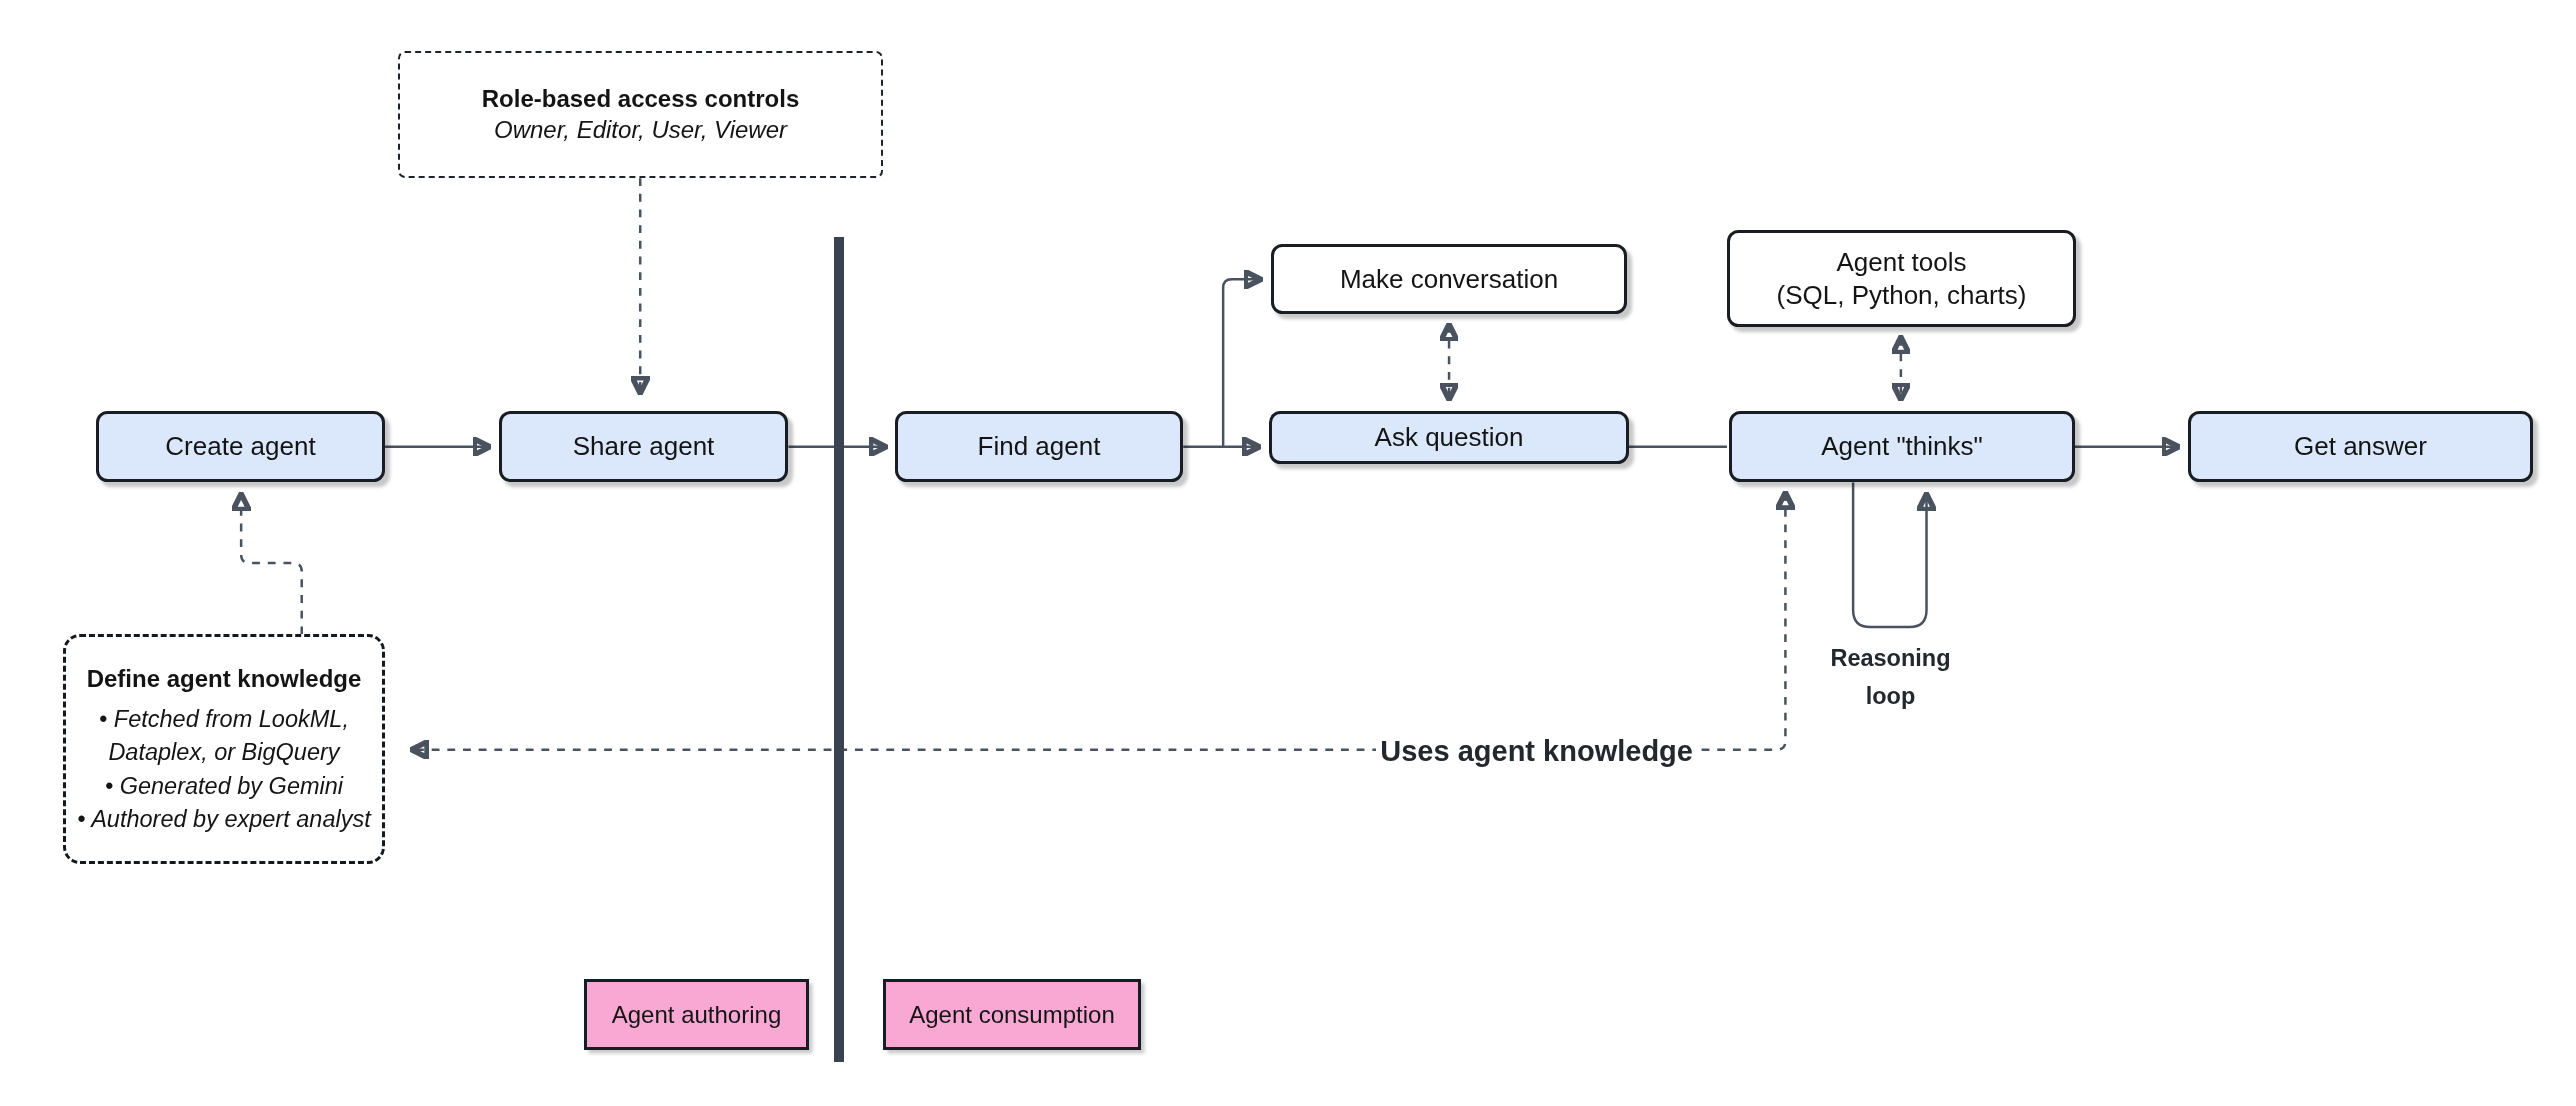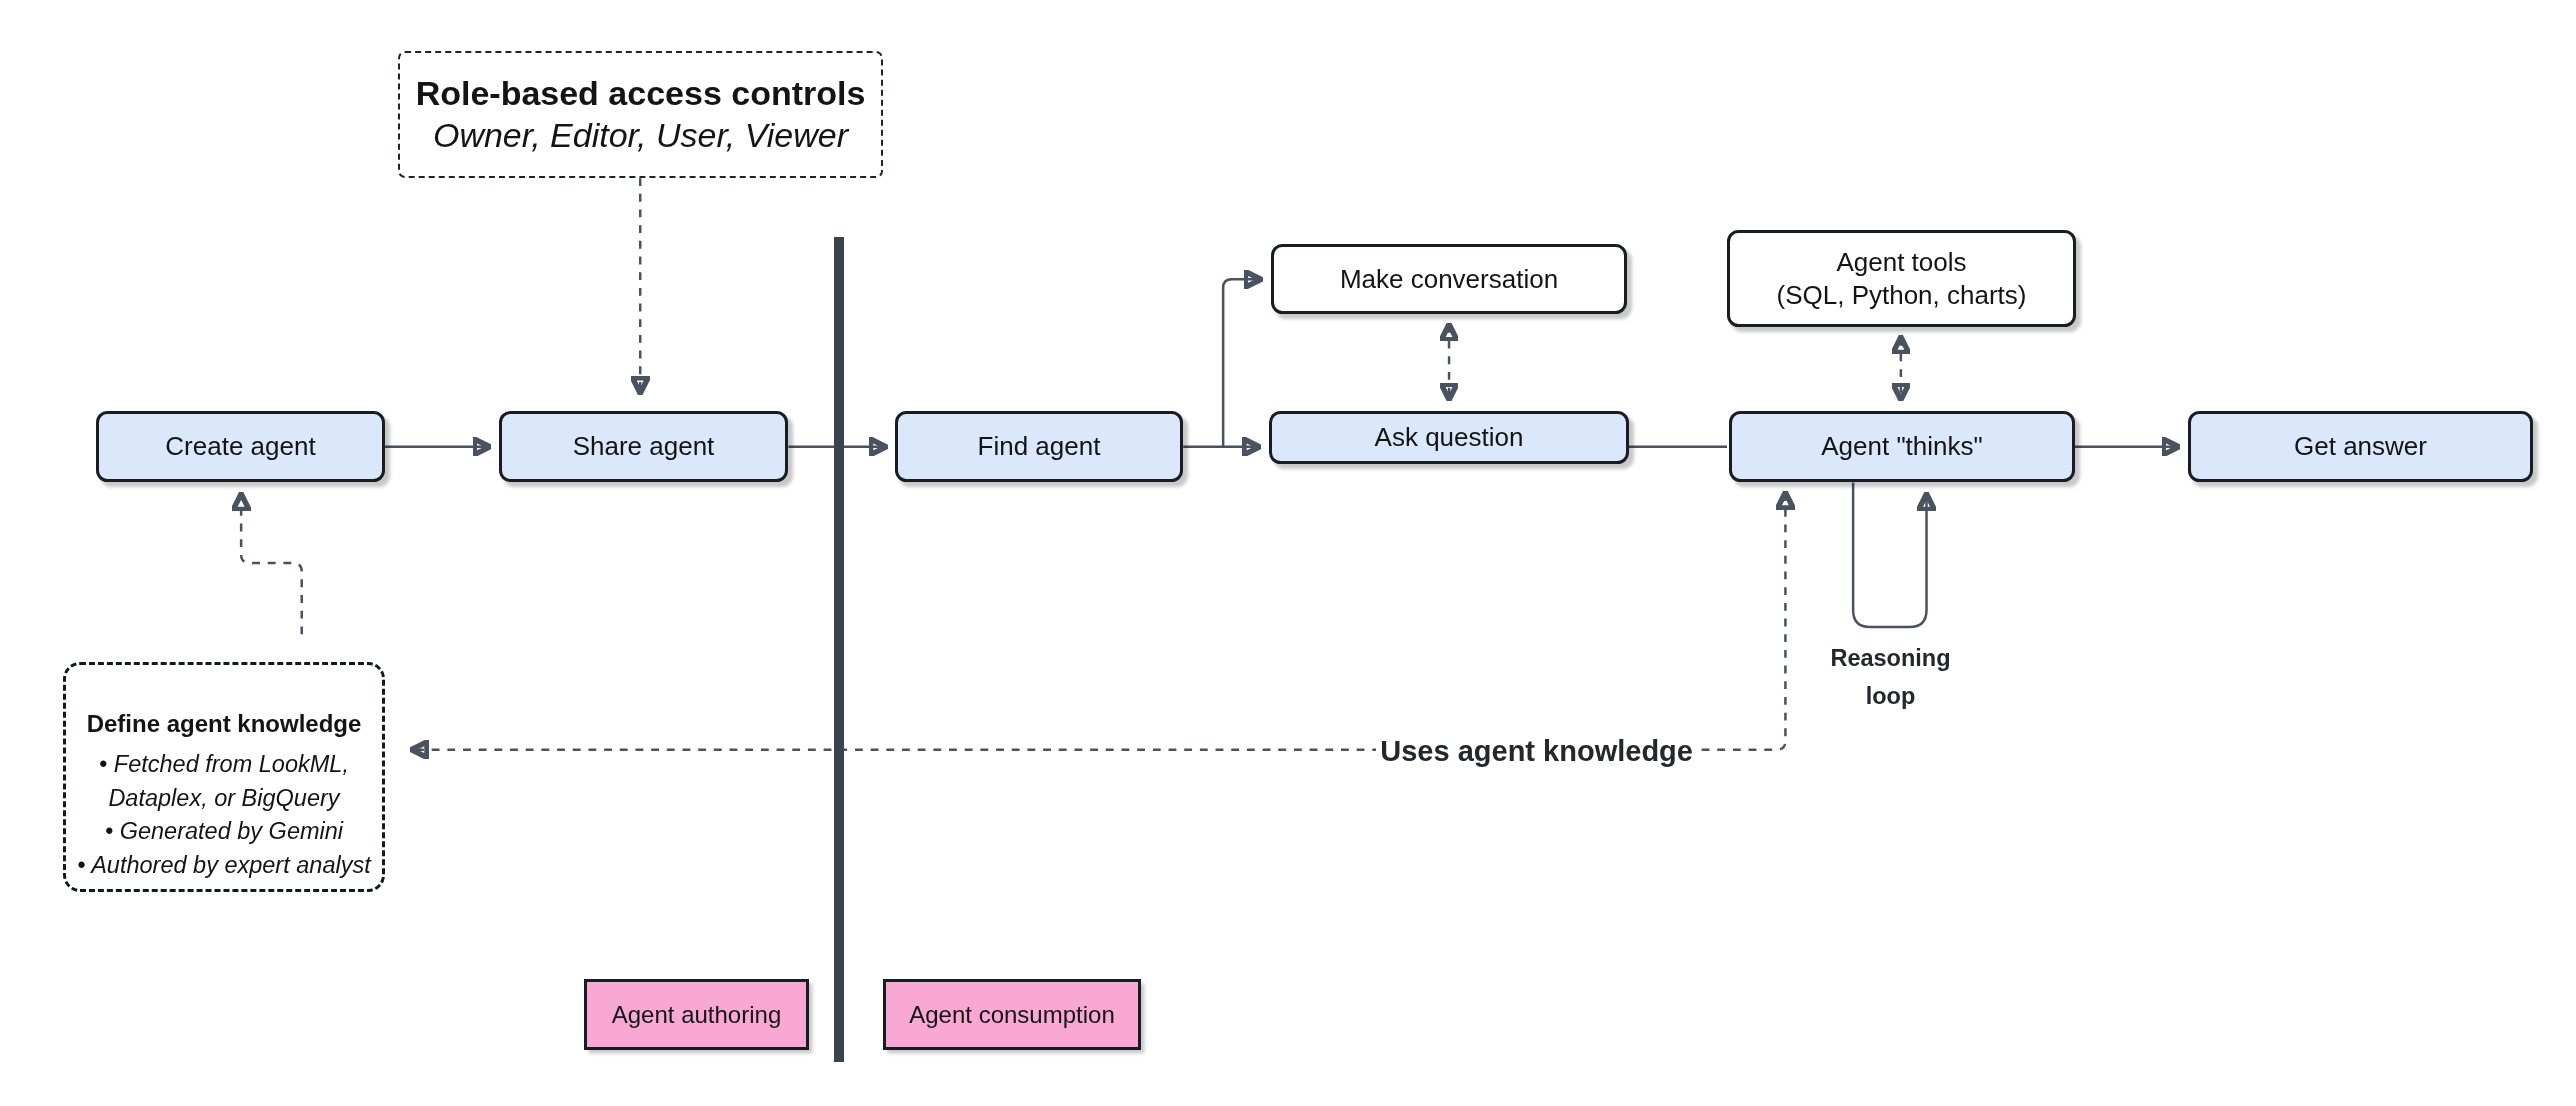--- a/index.html
+++ b/index.html
@@ -30,21 +30,21 @@
     font-size:24px;text-align:center;
     box-shadow:3.6px 4.3px 3.6px rgba(0,0,0,0.22);
   }
   .dashed-box{
     position:absolute;box-sizing:border-box;background:#ffffff;
     display:flex;flex-direction:column;align-items:center;justify-content:center;
     text-align:center;
   }
   .rbac{
     border:2.9px dashed #1d222b;border-radius:7.1px;
-    gap:3px;font-size:34px;
+    gap:3px;font-size:24px;
   }
   .rbac .t{font-weight:bold;}
   .rbac .s{font-style:italic;}
   .knowledge{
     border:3.6px dashed #14181f;border-radius:17px;
     font-size:23.5px;line-height:1.42;padding:7.1px 10px;
   }
   .knowledge .t{font-weight:bold;font-size:24px;margin-bottom:7.1px;}
   .knowledge .b{font-style:italic;}
   .divider{position:absolute;background:#39424e;}
@@ -113,21 +113,21 @@
 
   <div class="node" style="left:2188px;top:411px;width:345px;height:71px;">
     <span>Get answer</span>
   </div>
 
   <div class="dashed-box rbac" style="left:398px;top:51px;width:485px;height:127px;">
     <span class="t">Role-based access controls</span>
     <span class="s">Owner, Editor, User, Viewer</span>
   </div>
 
-  <div class="dashed-box knowledge" style="left:63px;top:662px;width:322px;height:230px;justify-content:flex-end;">
+  <div class="dashed-box knowledge" style="left:63px;top:634px;width:322px;height:230px;">
     <span class="t">Define agent knowledge</span>
     <span class="b">• Fetched from LookML, Dataplex, or BigQuery</span>
     <span class="b">• Generated by Gemini</span>
     <span class="b">• Authored by expert analyst</span>
   </div>
 
   <div class="edge-label" style="left:1789px;top:640px;width:203px;line-height:1.6;font-size:23.5px;">
     <span>Reasoning</span><br>
     <span>loop</span>
   </div>

